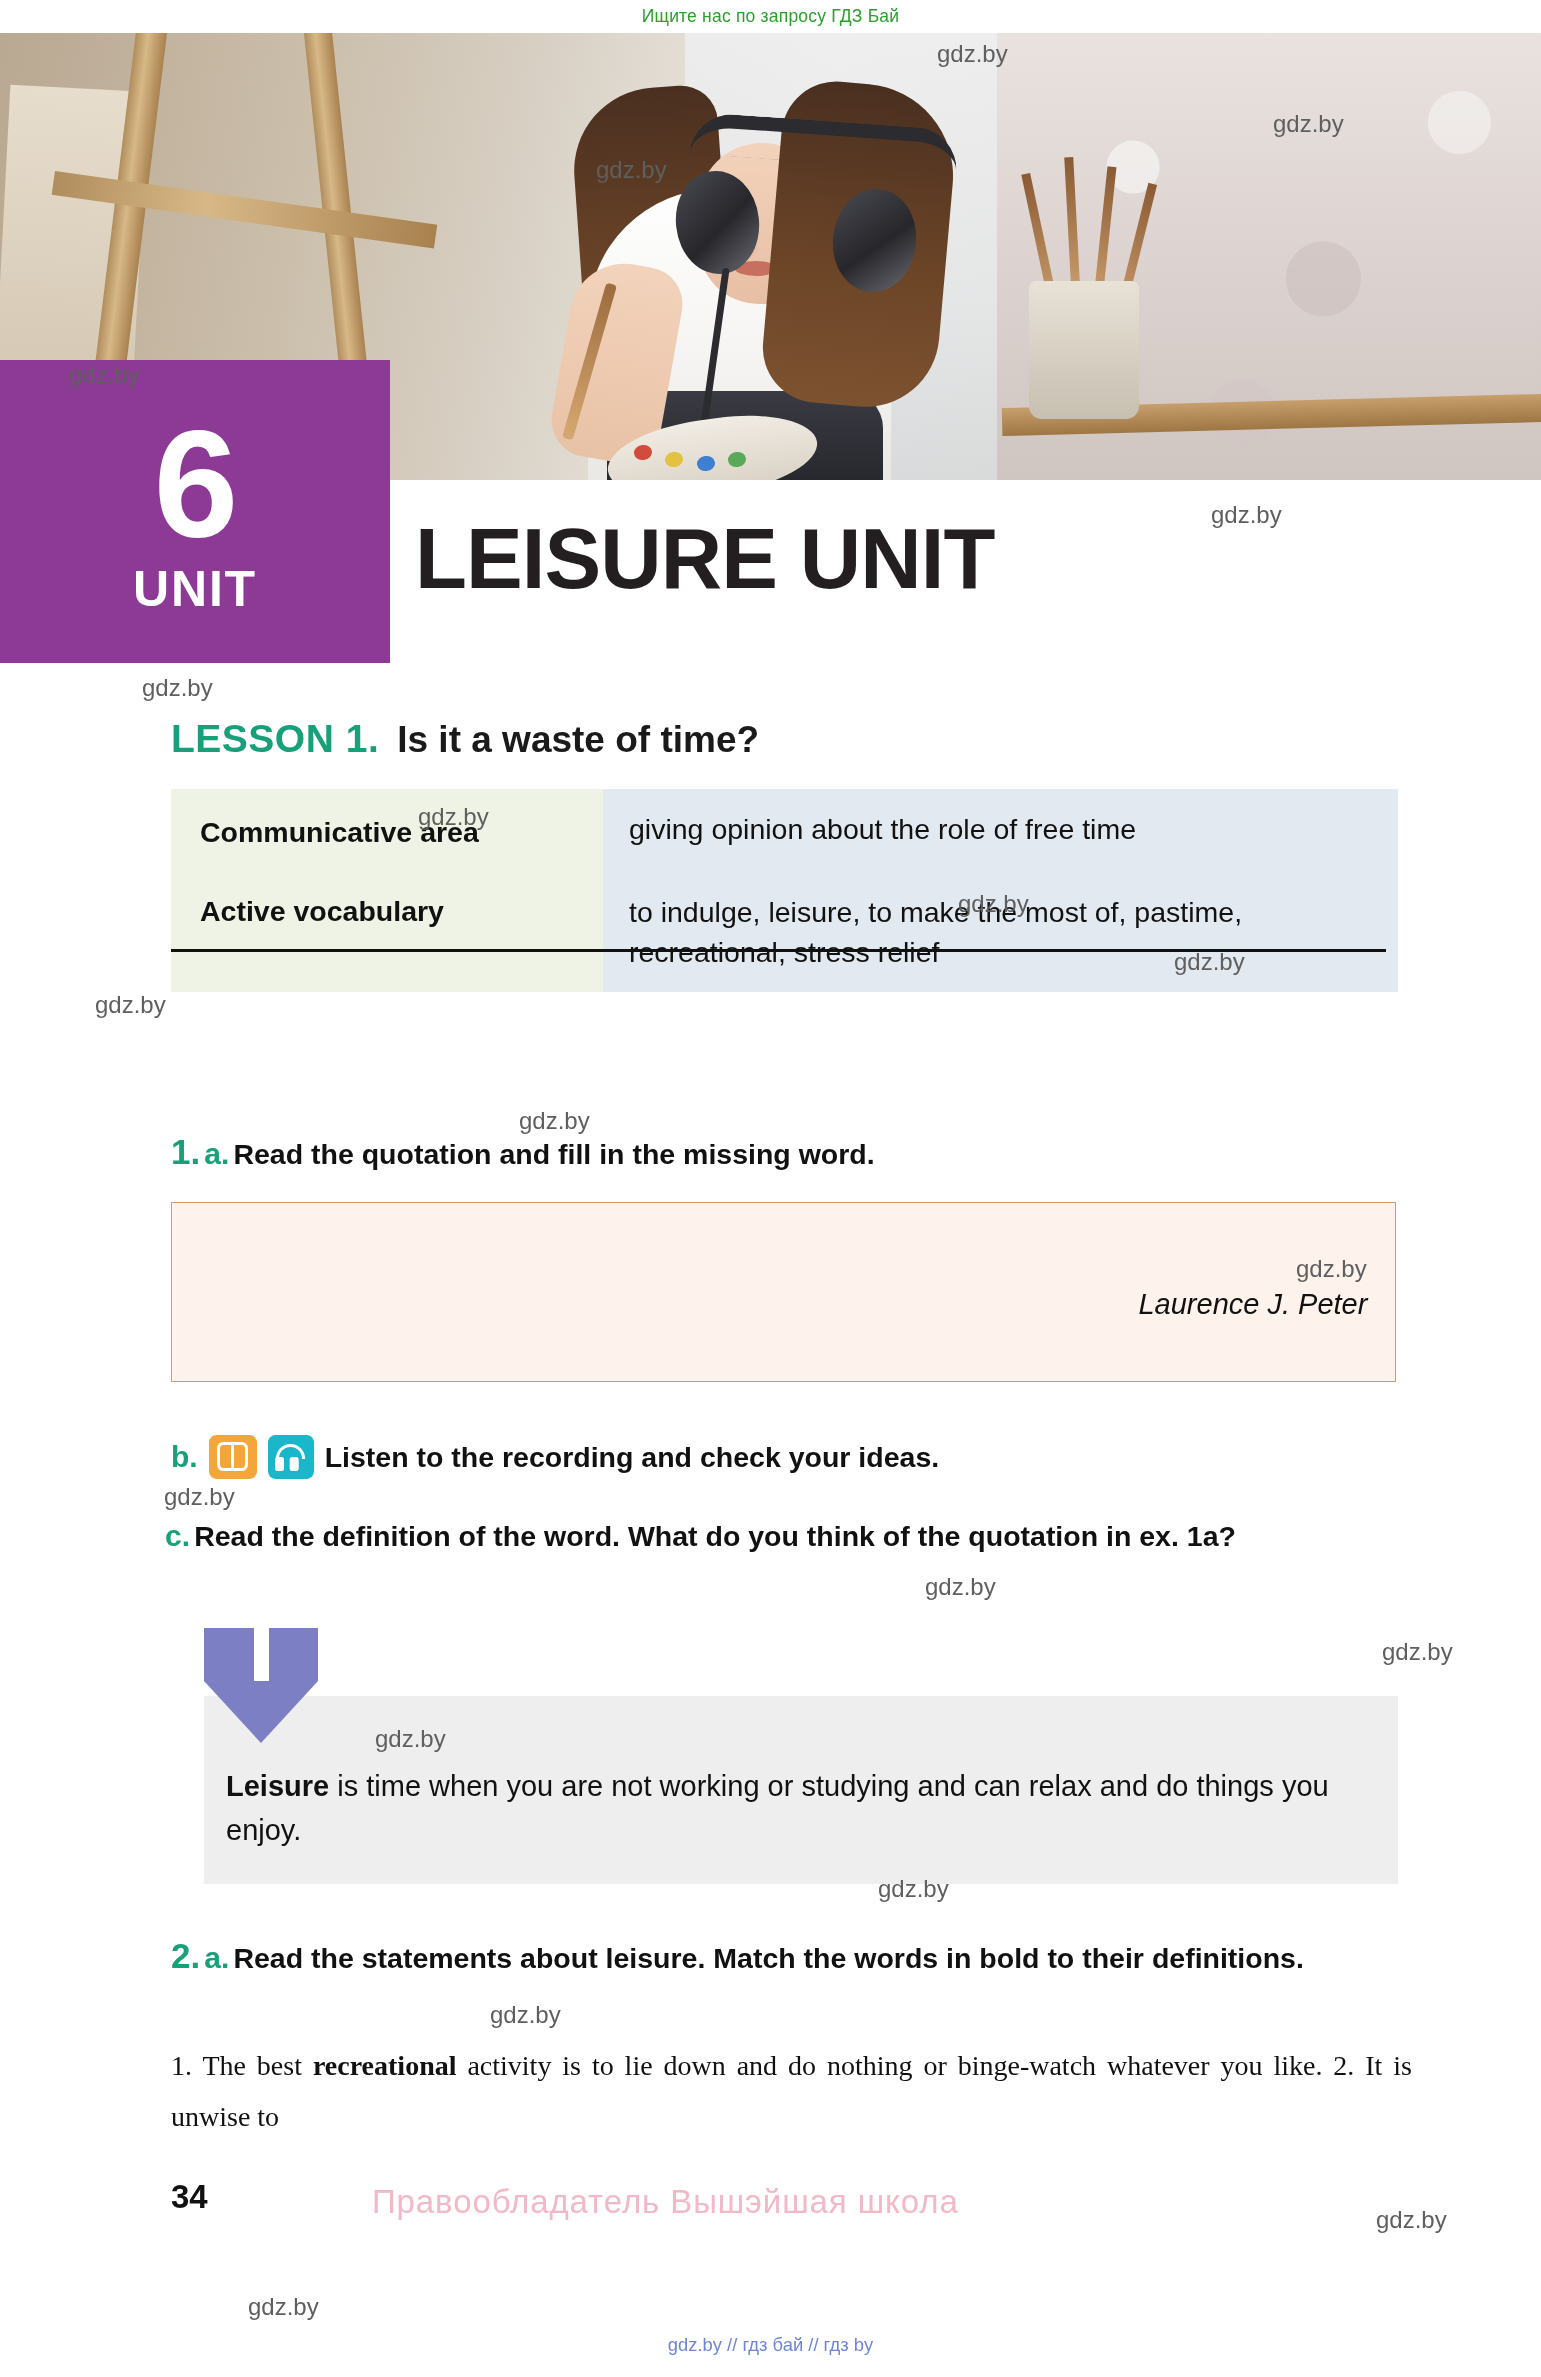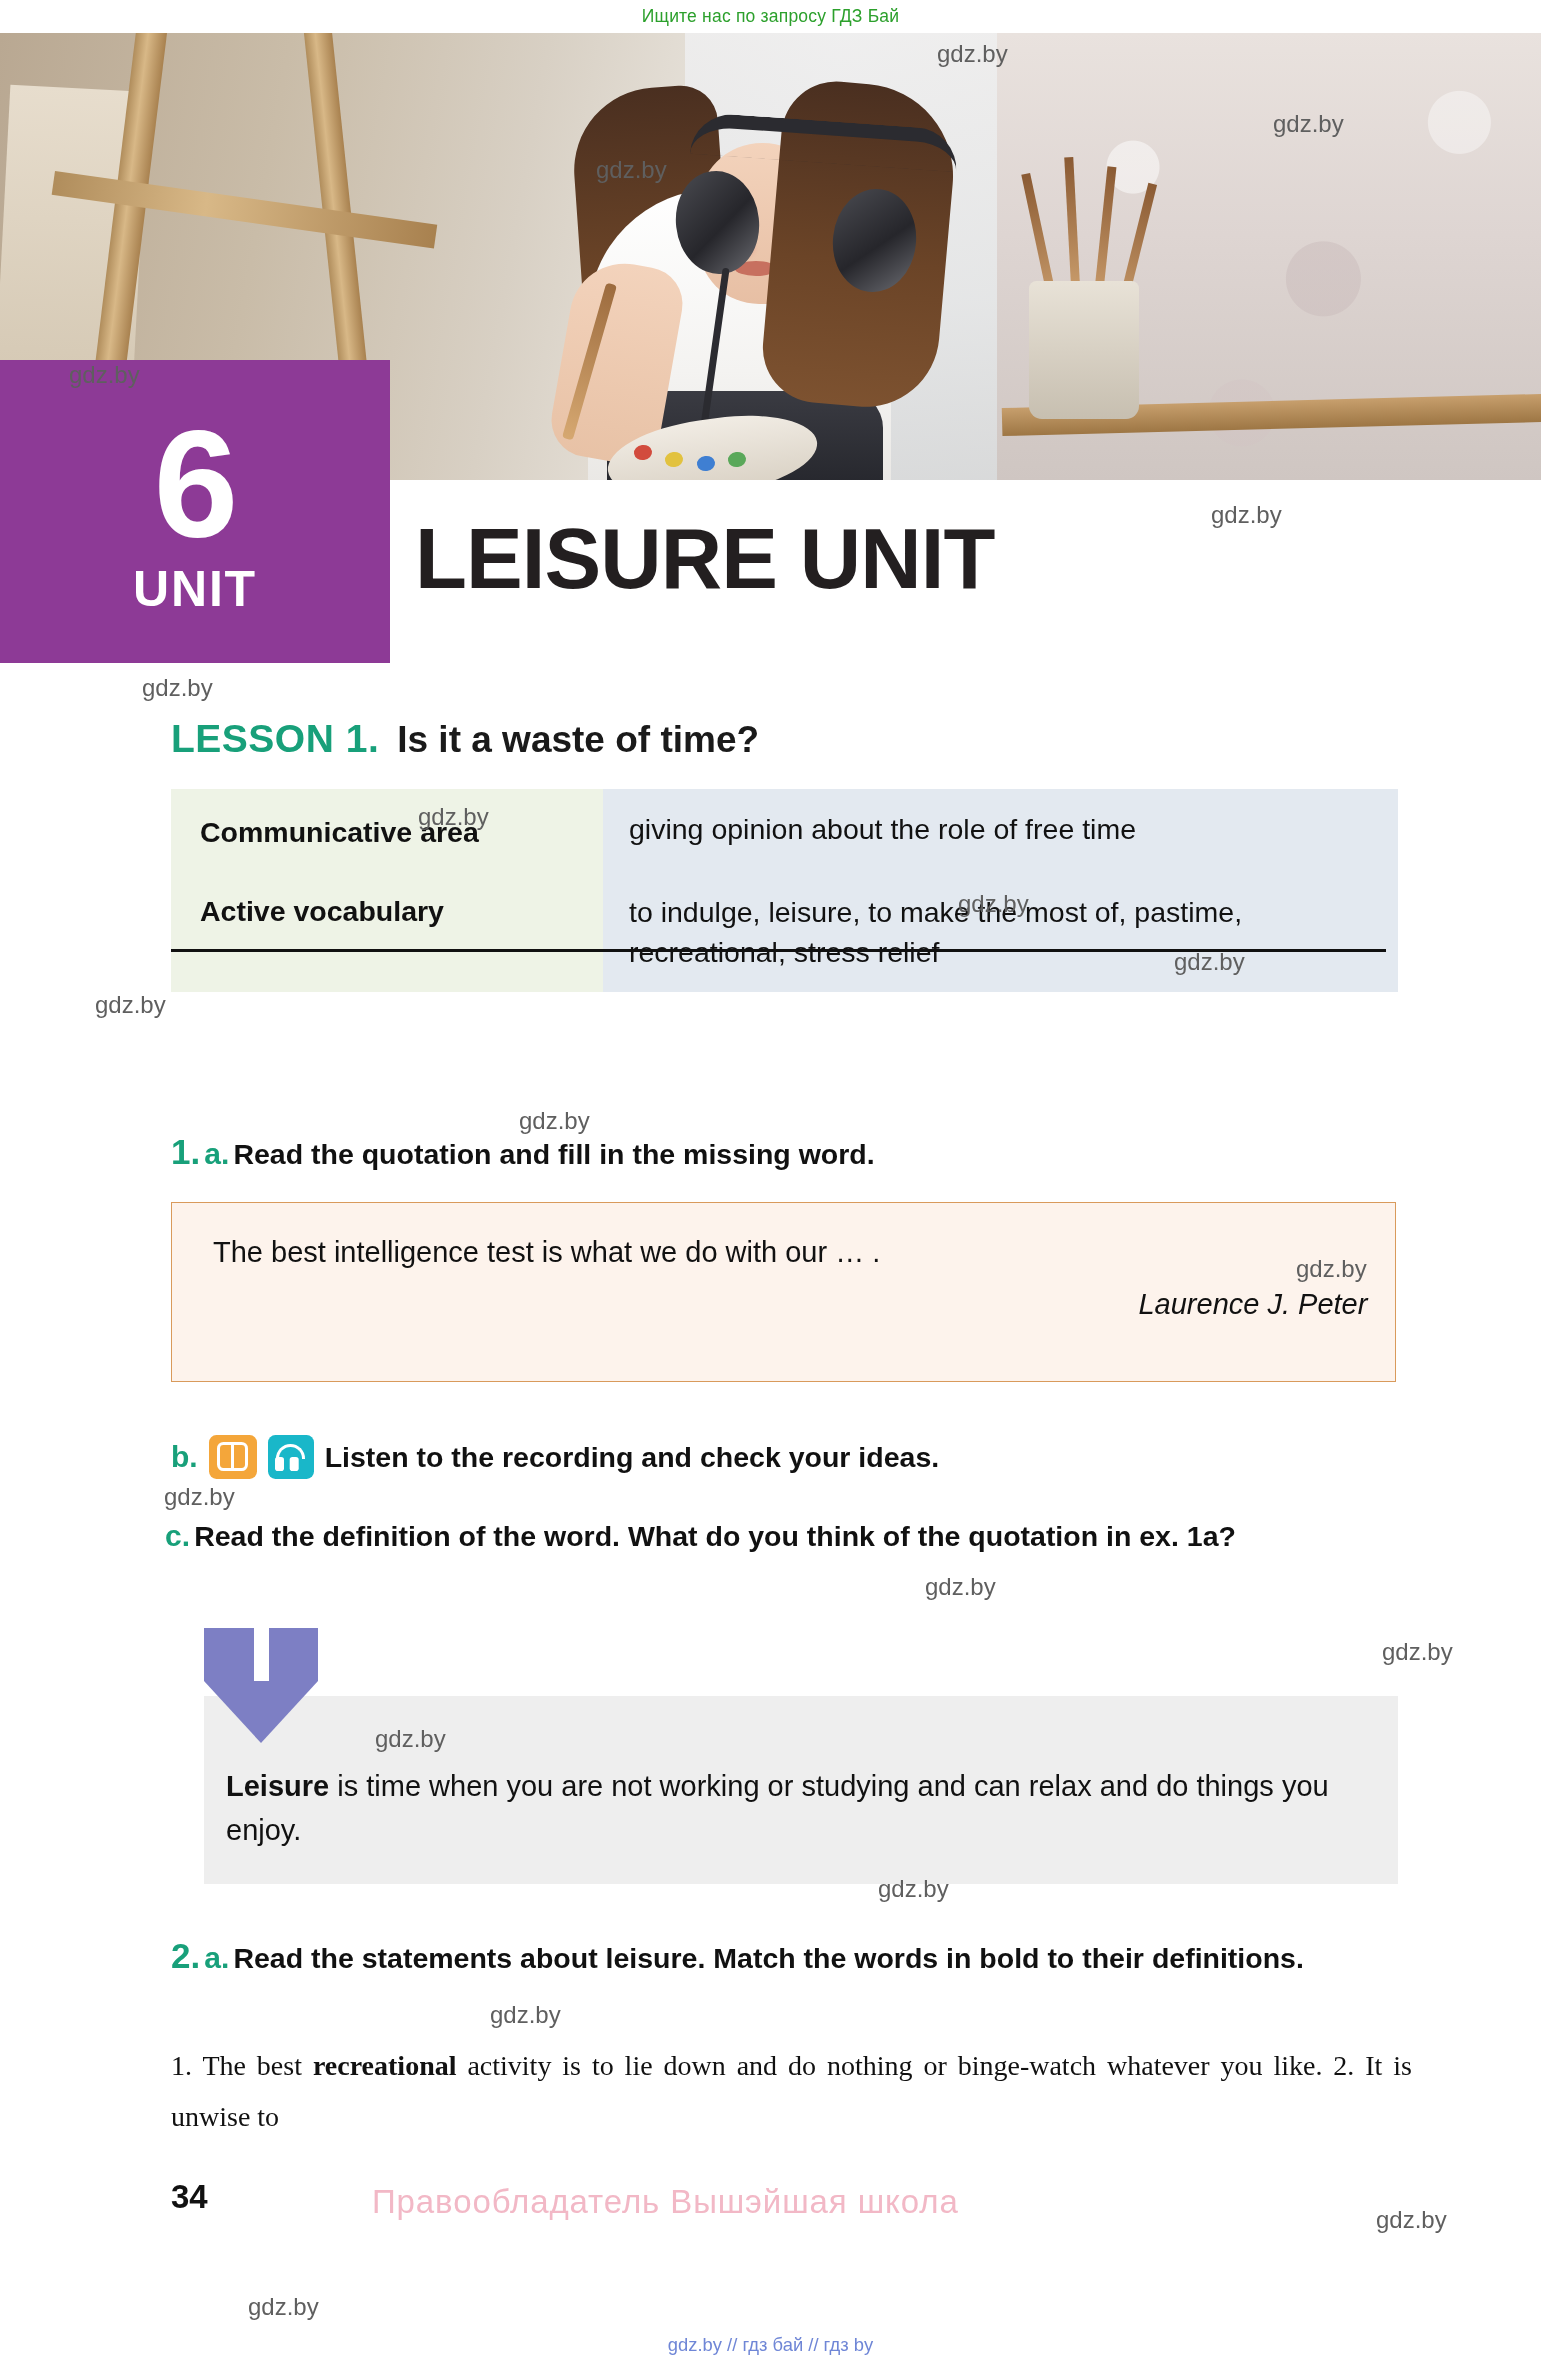--- a/index.html
+++ b/index.html
@@ -541,21 +541,20 @@
 </div>
 <div class="info-divider"></div>
 
 <div class="ex1a">
   <span class="ex-num">1.</span>
   <span class="ex-letter">a.</span>
   <span class="ex-text">Read the quotation and fill in the missing word.</span>
 </div>
 
 <div class="quote-box">
-  <div class="quote-text">The best intelligence test is what we do with our … .</div>
   <div class="quote-author">Laurence J. Peter</div>
 </div>
 
 <div class="ex1b">
   <span class="ex-letter">b.</span>
   <span class="icon-pair">
     <span class="icon-box"></span>
     <span class="icon-head"></span>
   </span>
   <span class="ex-text">Listen to the recording and check your ideas.</span>

